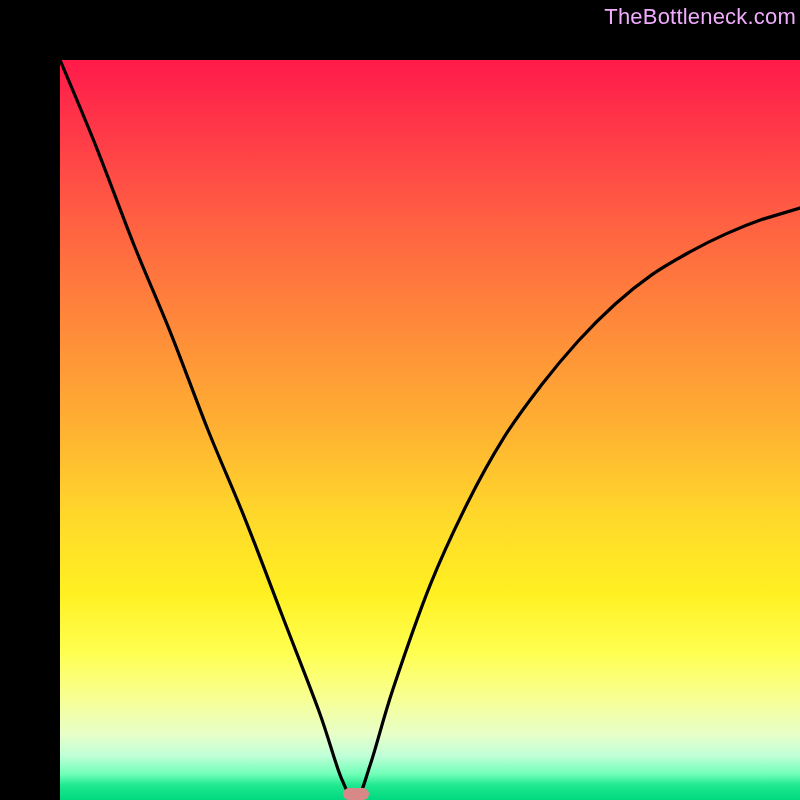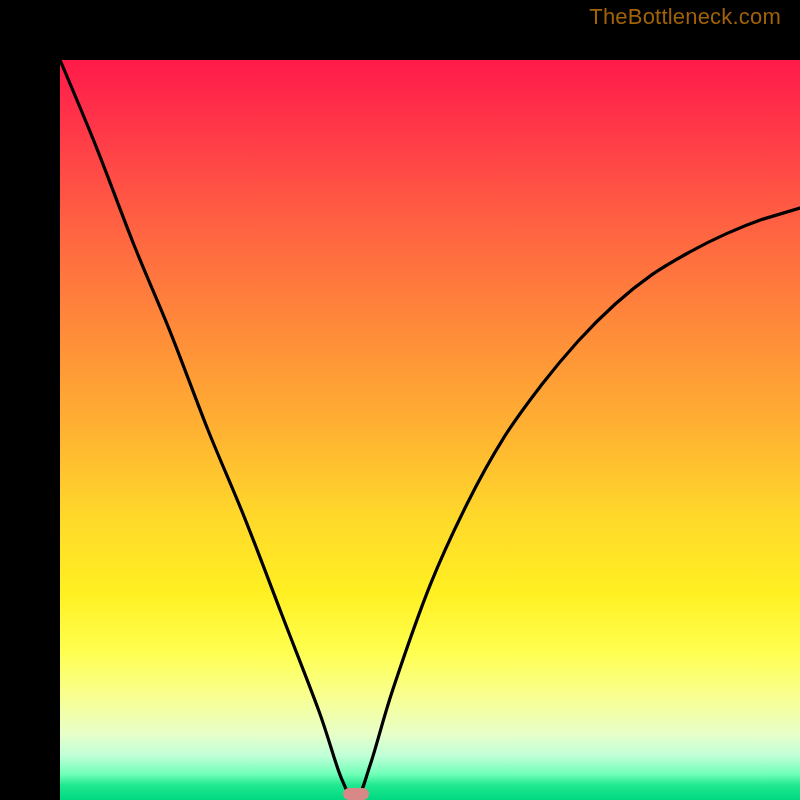--- a/index.html
+++ b/index.html
@@ -60,22 +60,22 @@
     width: 26px;
     height: 12px;
     border-radius: 6px;
     background: #d98888;
     left: 285px;
     bottom: 0px;
   }
   .watermark {
     position: absolute;
     top: 4px;
-    right: 19px;
-    color: #a16207;
+    right: 4px;
+    color: #f0abfc;
     font-size: 22px;
     font-weight: 500;
     letter-spacing: 0.2px;
     z-index: 10;
   }
 </style>
 </head>
 <body>
 
 <div class="watermark">TheBottleneck.com</div>

